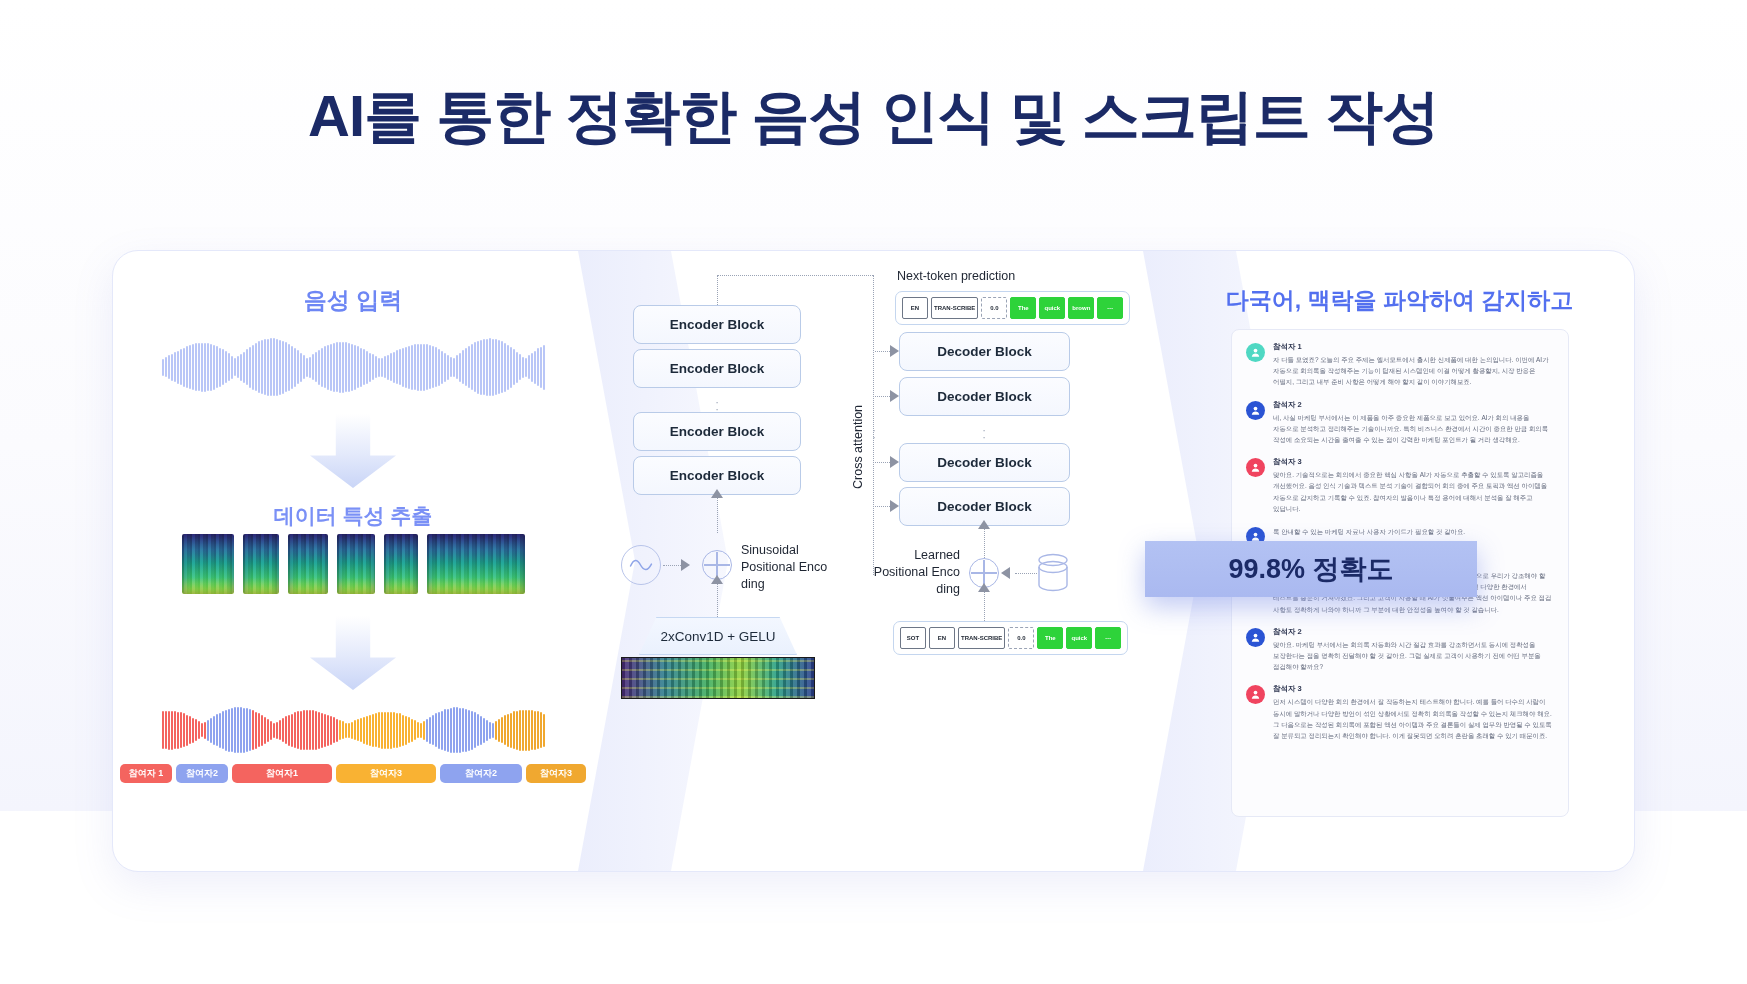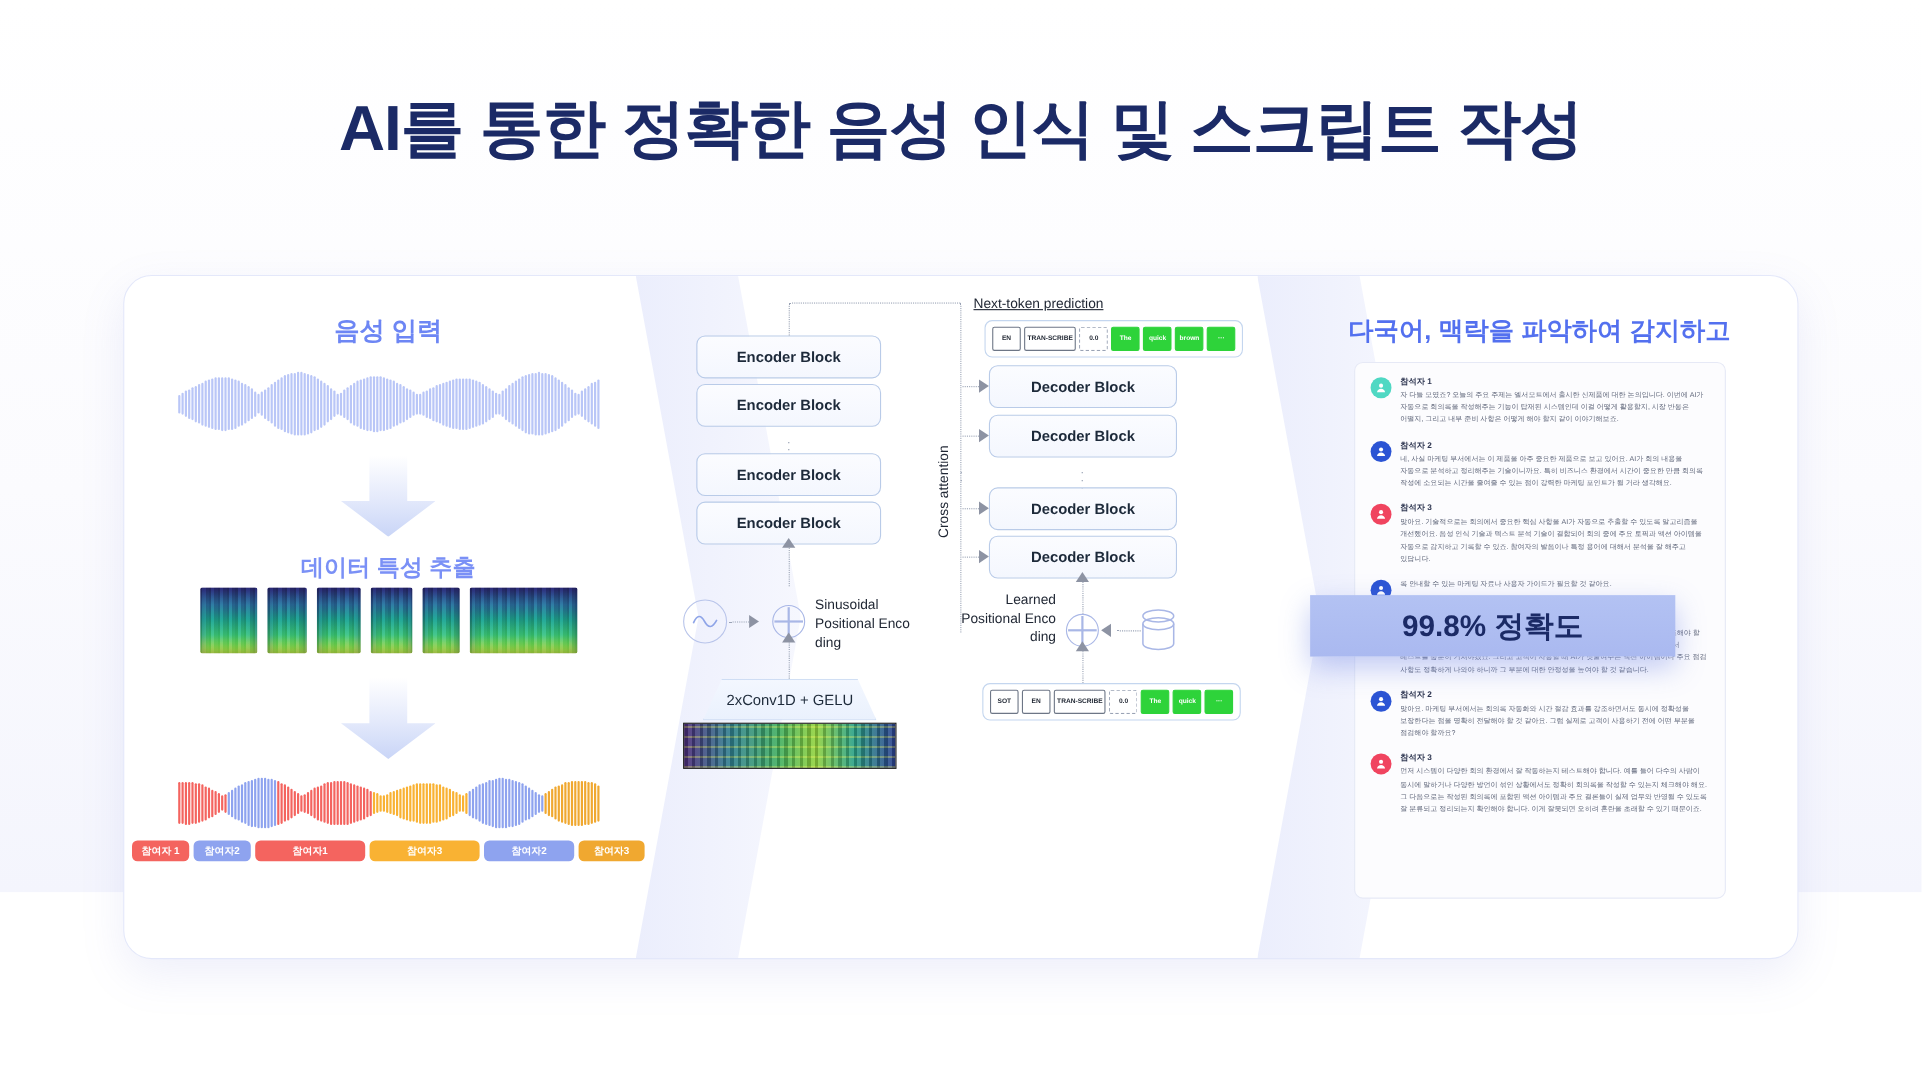--- a/index.html
+++ b/index.html
@@ -245,21 +245,20 @@
   .badge {
     position: absolute;
     left: -18px; top: 290px;
     width: 332px; height: 56px;
     background: linear-gradient(180deg,#b3c2f3 0%, #aab9f0 100%);
     border-radius: 0;
     box-shadow: 0 10px 26px rgba(120,140,230,.45);
     display: flex; align-items: center; justify-content: center;
     font-size: 27px; font-weight: 800; color: #1b2a66;
     white-space: nowrap;
-    margin-left: 46px;
   }
 </style>
 </head>
 <body>
 
 <div id="root">
 
   <div class="page-title">AI를 통한 정확한 음성 인식 및 스크립트 작성</div>
 
   <div class="card">
@@ -586,35 +585,35 @@
         <div class="hline" style="left:282px;top:92px;width:17px;"></div>
         <div class="tri-r" style="left:297px;top:86px;"></div>
         <div class="hline" style="left:282px;top:137px;width:17px;"></div>
         <div class="tri-r" style="left:297px;top:131px;"></div>
         <div class="dots-v" style="left:276px;top:168px;">·<br>·</div>
         <div class="hline" style="left:282px;top:203px;width:17px;"></div>
         <div class="tri-r" style="left:297px;top:197px;"></div>
         <div class="hline" style="left:282px;top:247px;width:17px;"></div>
         <div class="tri-r" style="left:297px;top:241px;"></div>
 
-        <div class="ntp-label" style="left:292px;top:10px;text-decoration:underline;">Next-token prediction</div>
+        <div class="ntp-label" style="left:304px;top:10px;">Next-token prediction</div>
         <div class="tokrow" id="tokrow-top" style="left:302px;top:32px;">
             <div class="tok">EN</div>
             <div class="tok">TRAN-SCRIBE</div>
             <div class="tok dashed">0.0</div>
             <div class="tok green">The</div>
             <div class="tok green">quick</div>
             <div class="tok green">brown</div>
             <div class="tok green">···</div>
           </div>
 
         <div class="vline" style="left:391px;top:267px;height:32px;"></div>
         <div class="tri-u" style="left:385px;top:261px;"></div>
         <div class="plus-circle" style="left:376px;top:299px;"></div>
-        <div class="pe-label" style="left:272px;top:278px;text-align:right;">Learned Positional Enco ding</div>
+        <div class="pe-label" style="left:272px;top:288px;text-align:right;">Learned Positional Enco ding</div>
         <div class="hline" style="left:422px;top:314px;width:22px;"></div>
         <div class="tri-l" style="left:408px;top:308px;"></div>
         <div class="db-cyl" style="left:443px;top:294px;">
           <svg viewBox="0 0 34 40">
               <ellipse cx="17" cy="7" rx="14" ry="5.5" fill="none" stroke="#a9b7e6" stroke-width="1.4"></ellipse>
               <ellipse cx="17" cy="14" rx="14" ry="5.5" fill="none" stroke="#a9b7e6" stroke-width="1.4"></ellipse>
               <path d="M3 14 V32 a14 5.5 0 0 0 28 0 V14" fill="none" stroke="#a9b7e6" stroke-width="1.4"></path>
             </svg>
         </div>
         <div class="vline" style="left:391px;top:330px;height:32px;"></div>

